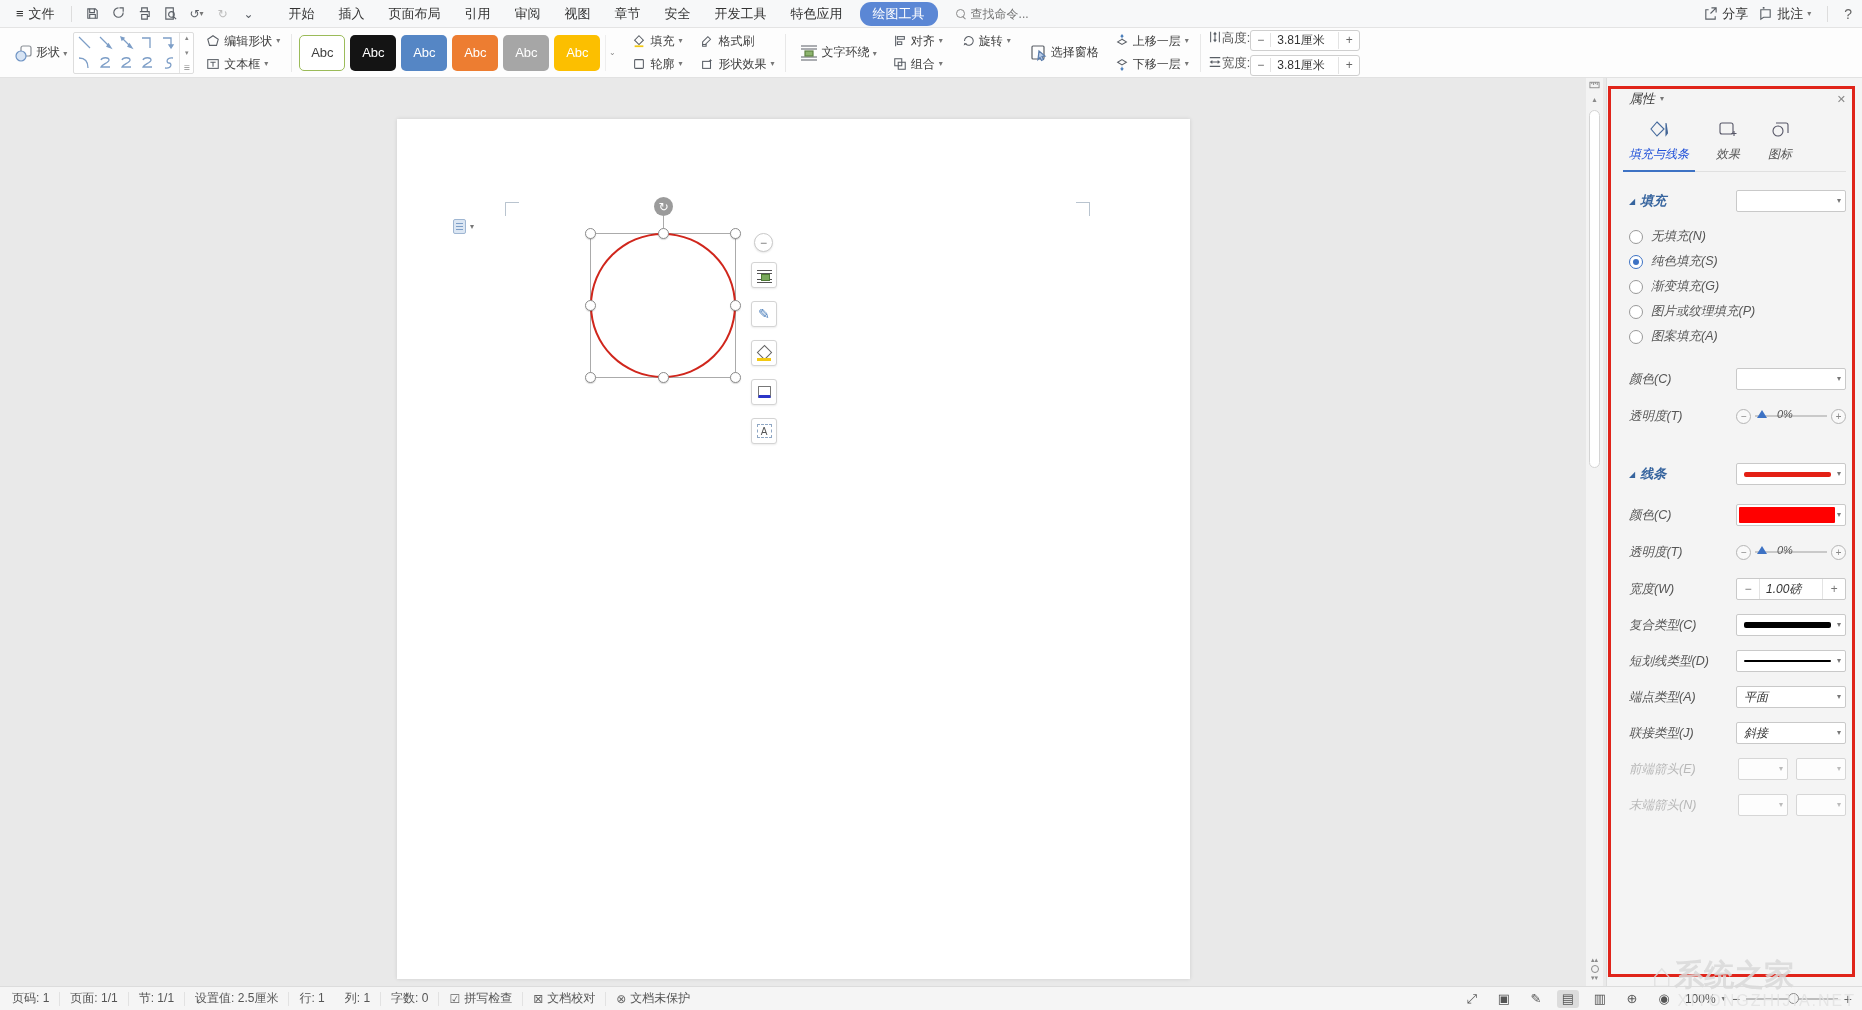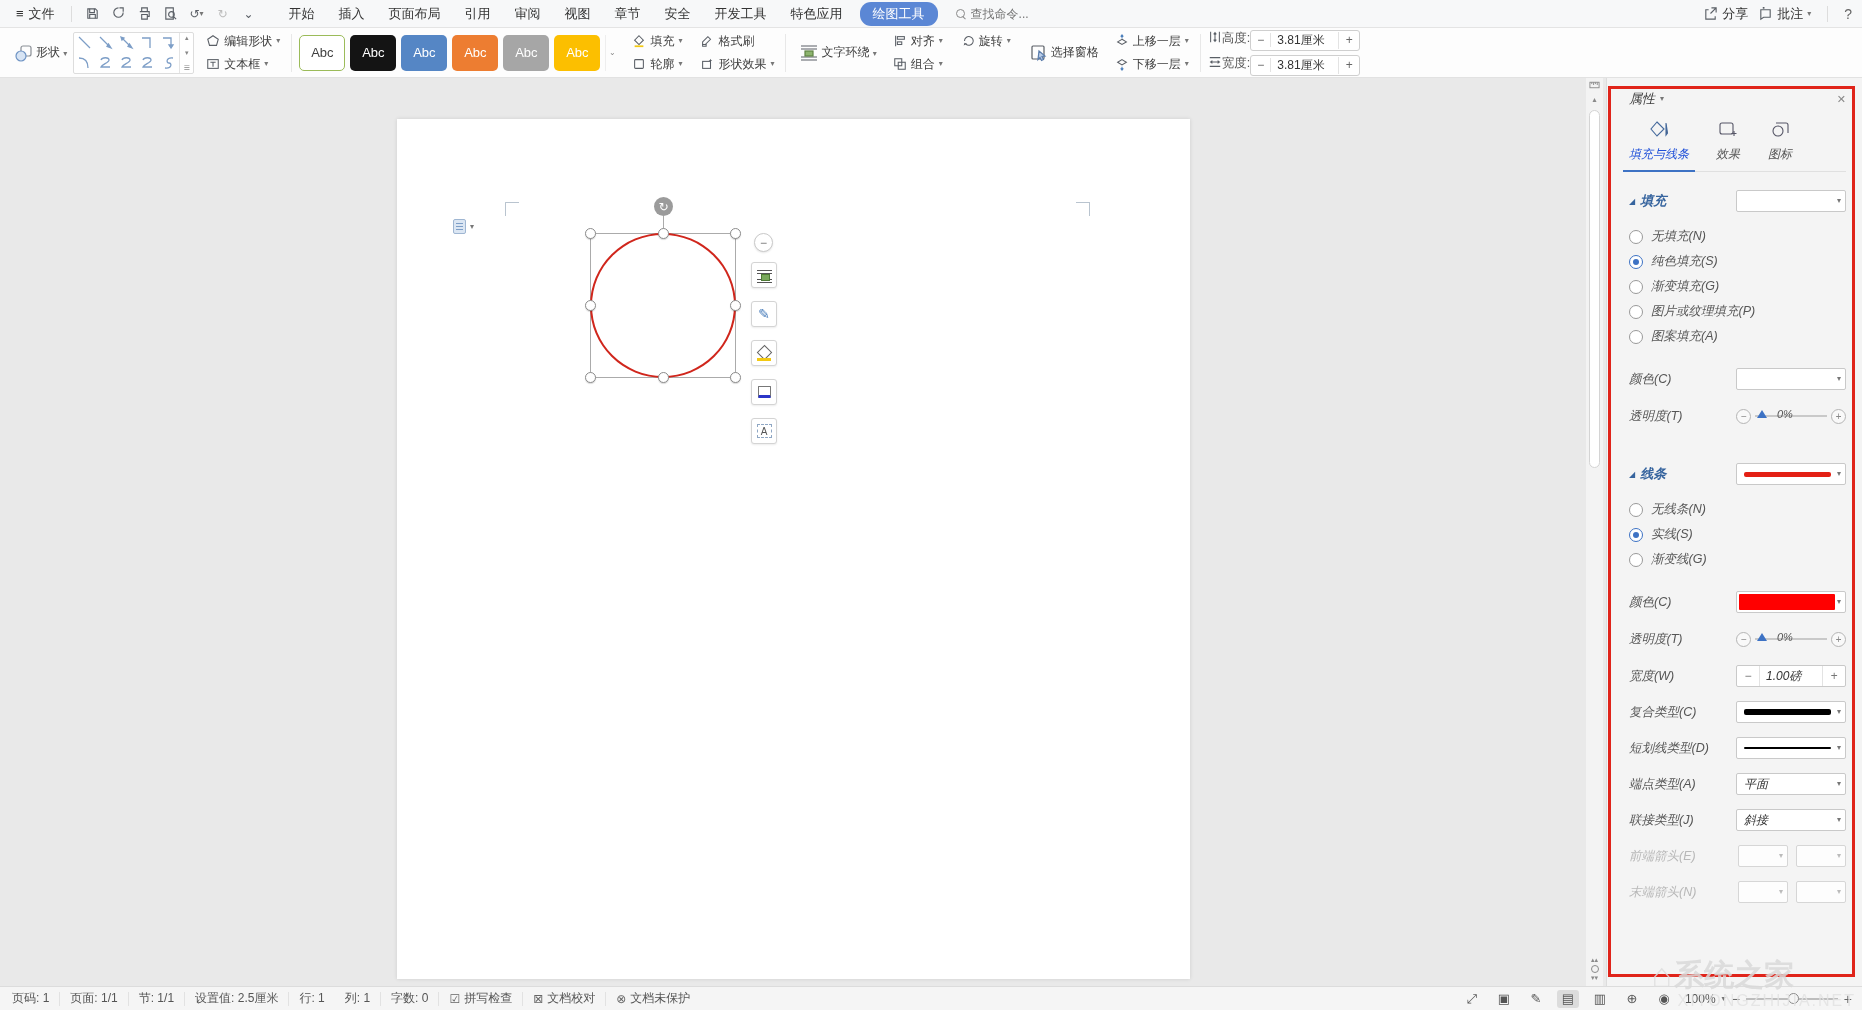--- a/index.html
+++ b/index.html
@@ -633,34 +633,20 @@
     <div class="sec-head" style="margin-top:34px;">
       <span class="sec-title">
           <span class="tri">◢</span>
           <span>线条</span>
         </span>
       <div class="dd">
         <span class="dd-bar" style="background:#e32014; height:5px;"></span>
         <span class="caret">▾</span>
       </div>
     </div>
-    <div class="radios">
-      <div class="radio">
-          <span class="rdot"></span>
-          <span>无线条(N)</span>
-        </div>
-      <div class="radio sel">
-          <span class="rdot"></span>
-          <span>实线(S)</span>
-        </div>
-      <div class="radio">
-          <span class="rdot"></span>
-          <span>渐变线(G)</span>
-        </div>
-    </div>
     <div class="prow" style="margin-top:18px;">
       <span class="plabel">颜色(C)</span>
       <div class="dd" style="padding-left:2px;">
         <span class="dd-bar" style="background:#ff0000; height:16px; border-radius:1px; margin:0 2px 0 0;"></span>
         <span class="caret">▾</span>
       </div>
     </div>
     <div class="prow">
       <span class="plabel">透明度(T)</span>
       <div class="slider">

